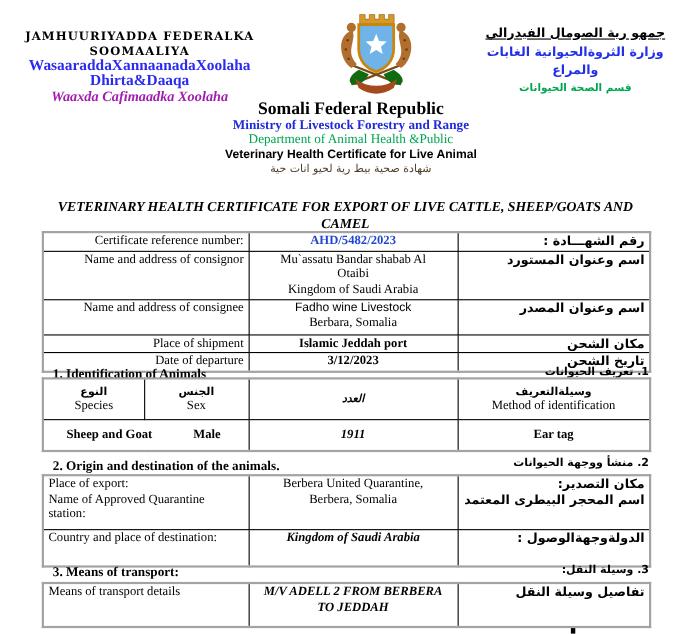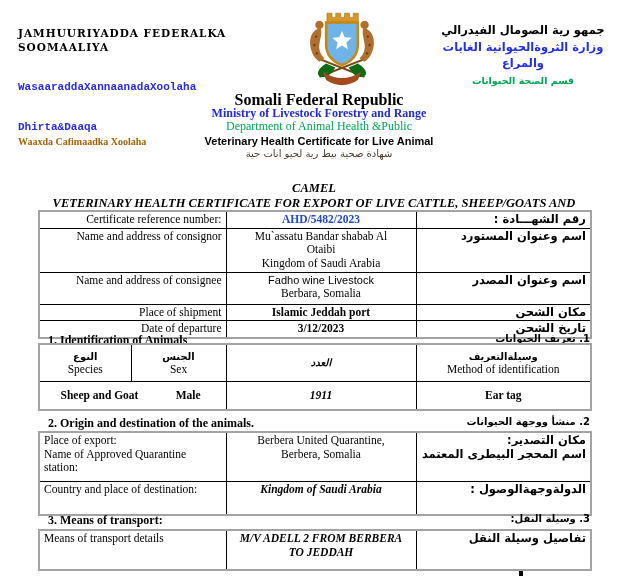--- a/index.html
+++ b/index.html
@@ -5,40 +5,40 @@
   * { box-sizing: border-box; }
   html,body { margin:0; padding:0; }
   body {
     width:628px; height:576px; position:relative; overflow:hidden;
     background:#ffffff; color:#000;
     font-family:"Liberation Serif", serif;
   }
   .abs { position:absolute; }
 
   
-  .hdr-left { left:18px; top:26px; width:218px; text-align:left; }
+  .hdr-left { left:18px; top:26px; width:218px; text-align:center; }
   .hdr-left .deco {
     font-family:"DejaVu Serif", serif; font-weight:bold;
     font-size:10.5px; line-height:14px; letter-spacing:1px;
   }
   .hdr-left .som-blue {
-    font-family:Liberation Mono, monospace; font-weight:bold;
-    font-size:11px; line-height:13px; color:#2a2af0;margin-top:27px;
+    font-family:Liberation Serif, serif; font-weight:bold;
+    font-size:14px; line-height:13px; color:#2a2af0;
   }
   .hdr-left .som-green {
-    font-weight:bold; font-size:10px; line-height:16px; color:#a16207;
+    font-weight:bold; font-size:13px; line-height:16px; color:#a21caf;font-style:italic;
   }
 
   .emblem-wrap { left:296px; top:8px; width:92px; height:84px; }
 
   .hdr-right {
     left:424px; top:22px; width:198px; text-align:center; direction:rtl;
     font-family:"DejaVu Sans", sans-serif; font-weight:bold;
   }
-  .hdr-right .ar-black { font-size:11.5px; line-height:17px; color:#000; }
+  .hdr-right .ar-black { font-size:11.5px; line-height:17px; color:#000;text-decoration:underline; }
   .hdr-right .ar-blue  { font-size:11.5px; line-height:16px; color:#2330e8; }
   .hdr-right .ar-green { font-size:9.5px;  line-height:15px; color:#00a651; margin-top:2px; }
 
   .hdr-center { left:150px; top:93px; width:338px; text-align:center; }
   .hdr-center .c-black { font-weight:bold; font-size:16px; line-height:13.5px; }
   .hdr-center .c-blue  { font-weight:bold; font-size:12px; line-height:13.5px; color:#1f2bd8; }
   .hdr-center .c-green { font-weight:normal; font-size:12px; line-height:13.5px; color:#00a651; }
   .hdr-center .c-sans  { font-family:"Liberation Sans", sans-serif; font-weight:bold; font-size:11px; line-height:14px; }
   .hdr-center .c-ar    { font-family:"DejaVu Sans", sans-serif; font-weight:normal; font-size:10px; line-height:12px; color:#4d3b28; direction:rtl; }
 
@@ -152,22 +152,22 @@
 
 <div class="abs hdr-center">
   <div class="c-black">Somali Federal Republic</div>
   <div class="c-blue">Ministry of Livestock Forestry and Range</div>
   <div class="c-green">Department of Animal Health &amp;Public</div>
   <div class="c-sans">Veterinary Health Certificate for Live Animal</div>
   <div class="c-ar">شهادة صحية بيط رية لحيو انات حية</div>
 </div>
 
 <div class="abs main-title">
+  <div>VETERINARY HEALTH CERTIFICATE FOR EXPORT OF LIVE CATTLE, SHEEP/GOATS AND</div>
   <div>CAMEL</div>
-  <div>VETERINARY HEALTH CERTIFICATE FOR EXPORT OF LIVE CATTLE, SHEEP/GOATS AND</div>
 </div>
 
 <table class="doc" id="cert-table">
   <colgroup>
       <col style="width:187px">
       <col style="width:190px">
       <col style="width:175px">
     </colgroup>
   <tbody>
       <tr style="height:16px">

